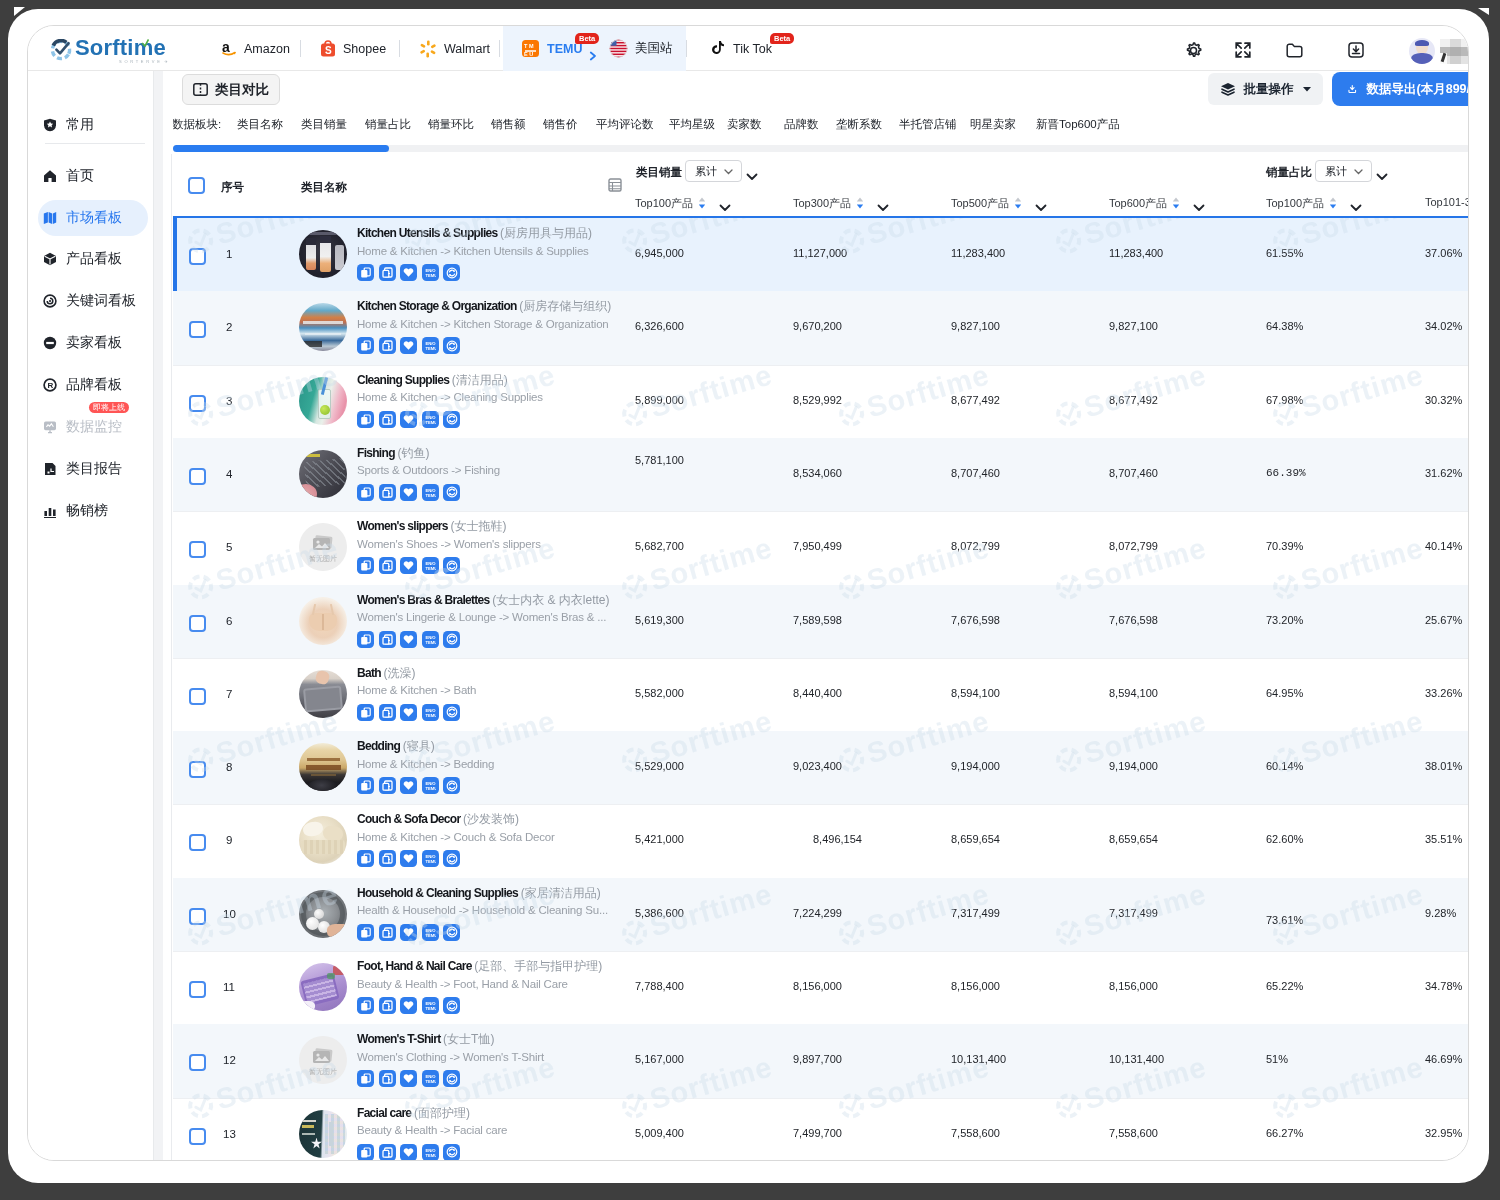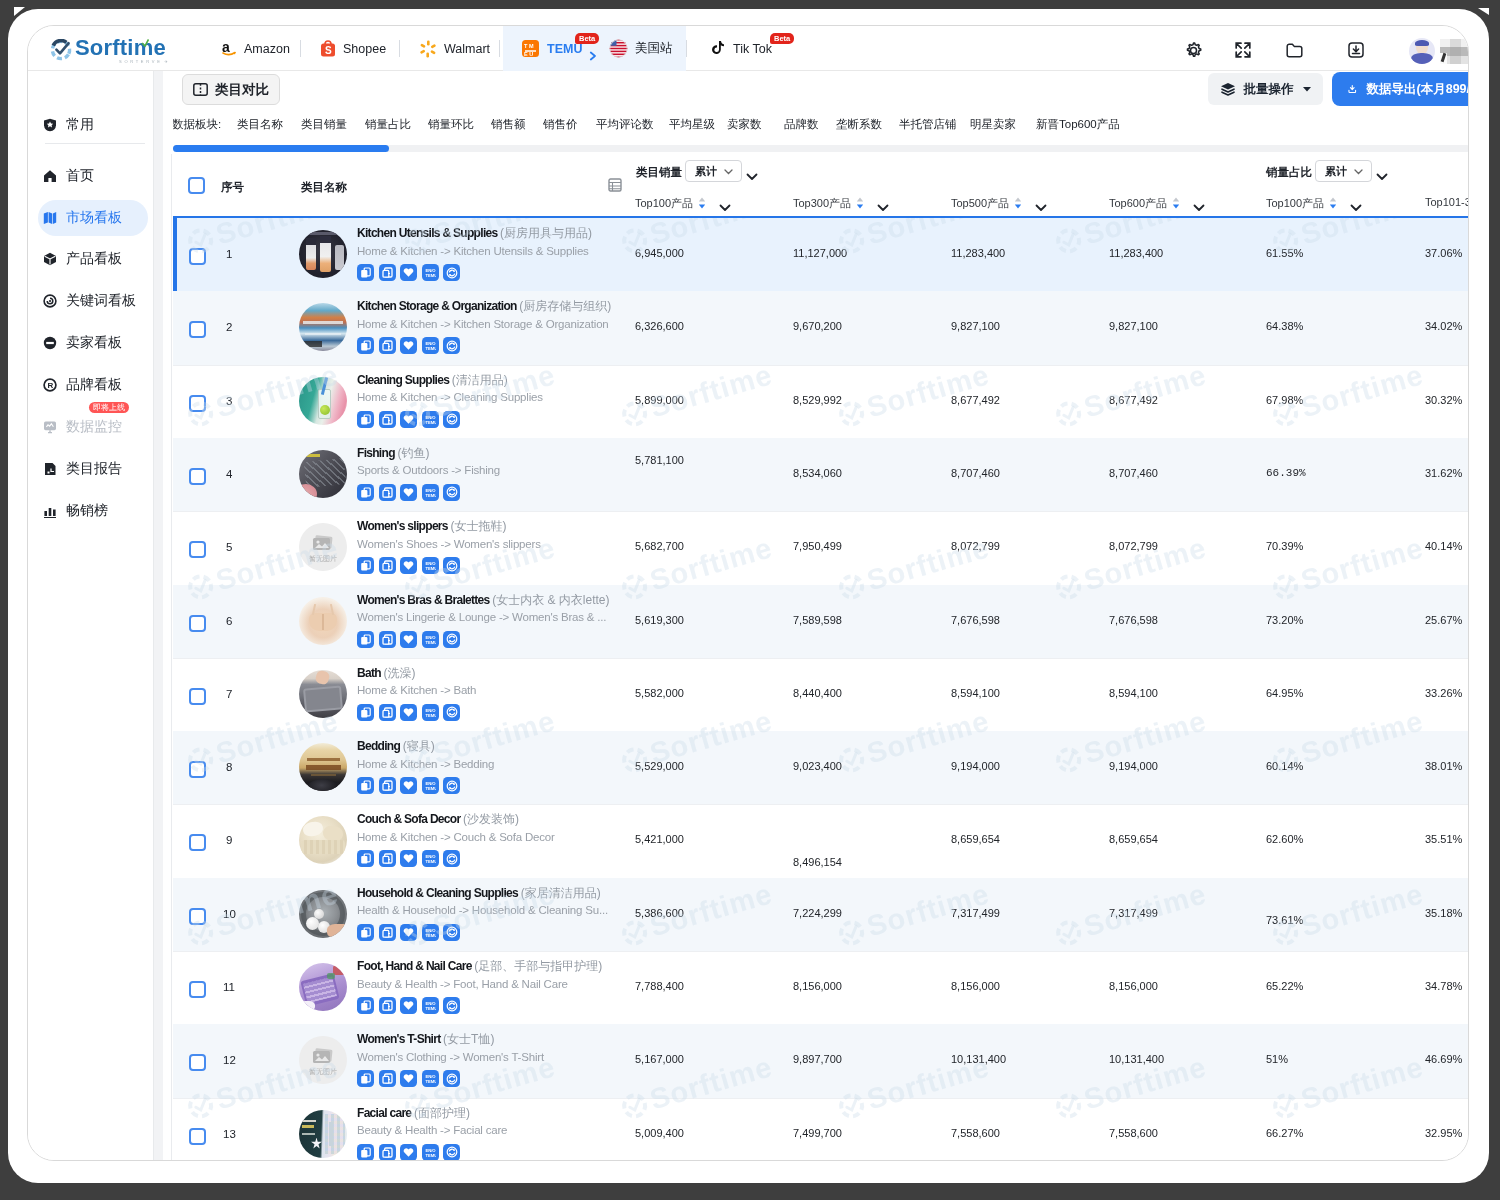--- a/index.html
+++ b/index.html
@@ -30,21 +30,21 @@
 .btn-batch{position:absolute;left:1035px;top:2px;width:115px;height:32px;background:#f0f2f4;border-radius:6px;display:flex;align-items:center;justify-content:center;font-size:12.5px;font-weight:bold;color:#1b2430;}
 .btn-exp{position:absolute;left:1159px;top:1px;width:145px;height:34px;background:#2d7cee;border-radius:8px;display:flex;align-items:center;font-size:12.5px;font-weight:bold;color:#fff;padding-left:16px;white-space:nowrap;overflow:hidden;}
 .tabs{position:absolute;left:0;top:46px;height:16px;font-size:11.5px;color:#20242b;white-space:nowrap;}
 .tabs span{position:absolute;top:0;}
 .scrltrack{position:absolute;left:0;top:74px;width:1297px;height:7px;background:#f0f1f3;border-radius:4px;}
 .scrlbar{position:absolute;left:0;top:74px;width:216px;height:7px;background:#2a7cf0;border-radius:4px;}
 
 .thead{position:absolute;left:0;top:85px;width:1297px;height:62px;background:#fff;border-bottom:2px solid #2575e8;z-index:6;}
 .th1{position:absolute;font-size:11.5px;font-weight:bold;color:#20242b;}
 .th2{position:absolute;font-size:11px;color:#33373d;top:39.5px;white-space:nowrap;}
-.sel-box{position:absolute;width:57px;height:22px;border:1px solid #d4d6da;border-radius:4px;top:4px;font-size:11px;font-weight:bold;color:#20242b;display:flex;align-items:center;padding-left:9px;}
+.sel-box{position:absolute;width:57px;height:22px;border:1px solid #d4d6da;border-radius:4px;top:4px;font-size:11px;font-weight:normal;color:#20242b;display:flex;align-items:center;padding-left:9px;}
 .chk{position:absolute;width:17px;height:17px;border:2px solid #478bef;border-radius:4px;background:#fff;}
 .rows{position:absolute;left:0;top:147px;width:1297px;height:944px;overflow:hidden;}
 .row{position:absolute;left:0;width:1297px;height:73px;}
 .row.alt{background:#f3f7fb;}
 .row.sel{background:#e8f2fd;}
 .rdiv{position:absolute;left:0;width:1297px;height:1px;background:#edeff2;}
 .selbar{position:absolute;left:0;width:4px;background:#2575e8;z-index:7;}
 .rnum{position:absolute;font-size:11.5px;color:#20242b;}
 .rimg{position:absolute;width:48px;height:48px;border-radius:50%;overflow:hidden;}
 .rtitle{position:absolute;font-size:12px;font-weight:bold;color:#14171c;letter-spacing:-0.7px;white-space:nowrap;}
@@ -956,21 +956,21 @@
               <svg style="" width="12" height="12" viewBox="0 0 12 12">
                 <circle cx="6" cy="6" r="4.8" fill="none" stroke="#fff" stroke-width="1.2"></circle>
                 <path d="M3.2 5.4 a3 3 0 0 1 5.4-0.8" stroke="#fff" stroke-width="1.3" fill="none"></path>
                 <path d="M8.8 6.6 a3 3 0 0 1-5.4 0.8" stroke="#fff" stroke-width="1.3" fill="none"></path>
                 <path d="M8.2 2.8 l0.6 2 l-2-0.4 Z" fill="#fff"></path>
                 <path d="M3.8 9.2 l-0.6-2 l2 0.4 Z" fill="#fff"></path>
               </svg>
             </div>
           </div>
 <div class="rcell" style="left:462px;top:29px;">5,421,000</div>
-<div class="rcell" style="left:620px;top:29px;margin-top:23px;">8,496,154</div>
+<div class="rcell" style="left:640px;top:29px;">8,496,154</div>
 <div class="rcell" style="left:778px;top:29px;">8,659,654</div>
 <div class="rcell" style="left:936px;top:29px;">8,659,654</div>
 <div class="rcell" style="left:1093px;top:29px;">62.60%</div>
 <div class="rcell" style="left:1252px;top:29px;">35.51%</div>
 </div>
 <div class="rdiv" style="top:659.7px;"></div>
 <div class="row alt" style="top:659.7px;height:73.3px;">
 <div class="chk" style="left:16px;top:30px;"></div>
 <div class="rnum" style="left:50px;top:30px;">10</div>
 <div class="rimg" style="left:126px;top:12px;background:radial-gradient(circle at 52% 46%,#aab0b4 0%,#8e9296 34%,#6e7276 62%,#54585c 100%);">
@@ -1015,21 +1015,21 @@
                 <path d="M8.2 2.8 l0.6 2 l-2-0.4 Z" fill="#fff"></path>
                 <path d="M3.8 9.2 l-0.6-2 l2 0.4 Z" fill="#fff"></path>
               </svg>
             </div>
           </div>
 <div class="rcell" style="left:462px;top:29px;">5,386,600</div>
 <div class="rcell" style="left:620px;top:29px;">7,224,299</div>
 <div class="rcell" style="left:778px;top:29px;">7,317,499</div>
 <div class="rcell" style="left:936px;top:29px;">7,317,499</div>
 <div class="rcell" style="left:1093px;top:36px;">73.61%</div>
-<div class="rcell" style="left:1252px;top:29px;">35.18%</div>
+<div class="rcell" style="left:1252px;top:29px;">9.28%</div>
 </div>
 <div class="rdiv" style="top:733.0px;"></div>
 <div class="row" style="top:733.0px;height:73.3px;">
 <div class="chk" style="left:16px;top:30px;"></div>
 <div class="rnum" style="left:50px;top:30px;">11</div>
 <div class="rimg" style="left:126px;top:12px;background:linear-gradient(160deg,#d8c8ec 0%,#bca4dc 30%,#a98ed0 55%,#9a7ec4 80%,#8f74ba 100%);">
 <div class="abs" style="left:4px;top:14px;width:34px;height:26px;background:#8a6cc0;border-radius:3px;transform:rotate(-14deg);"></div>
             <div class="abs" style="left:6px;top:17px;width:30px;height:20px;background:repeating-linear-gradient(0deg,#c8b4e4 0 2px,#a48cd0 2px 5px);transform:rotate(-14deg);"></div>
             <div class="abs" style="left:34px;top:2px;width:12px;height:10px;background:#c84a4a;border-radius:3px;opacity:0.8;"></div>
             <div class="abs" style="left:28px;top:10px;width:8px;height:6px;background:#4a9a5a;border-radius:2px;opacity:0.7;"></div>

